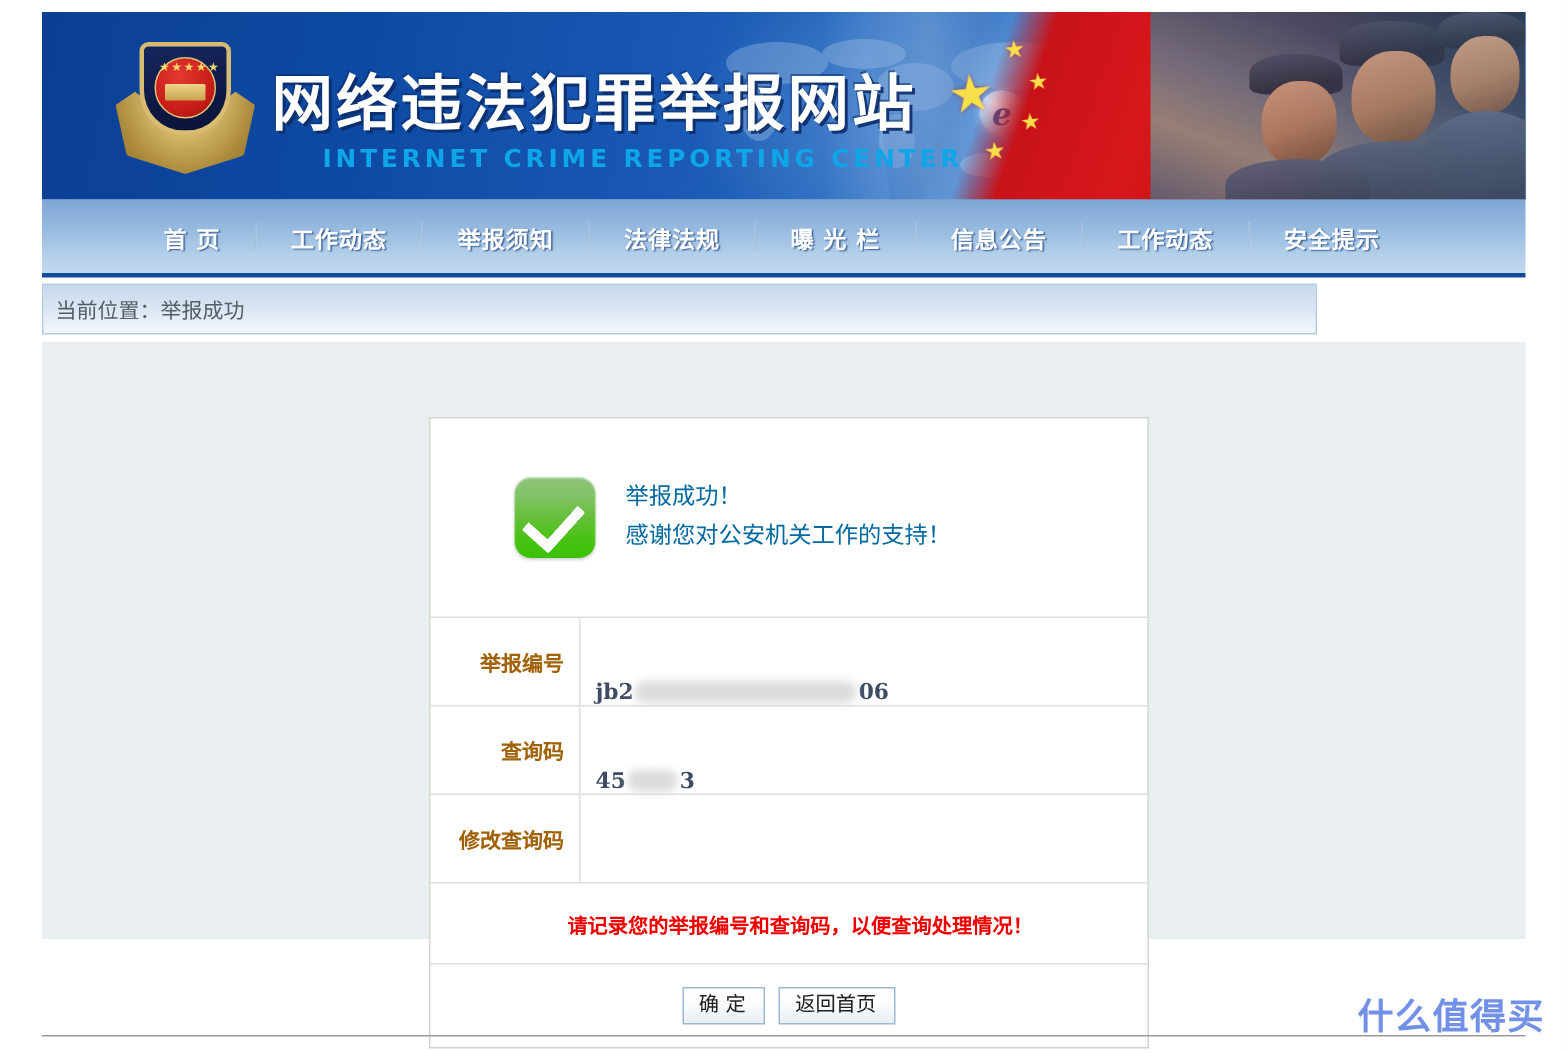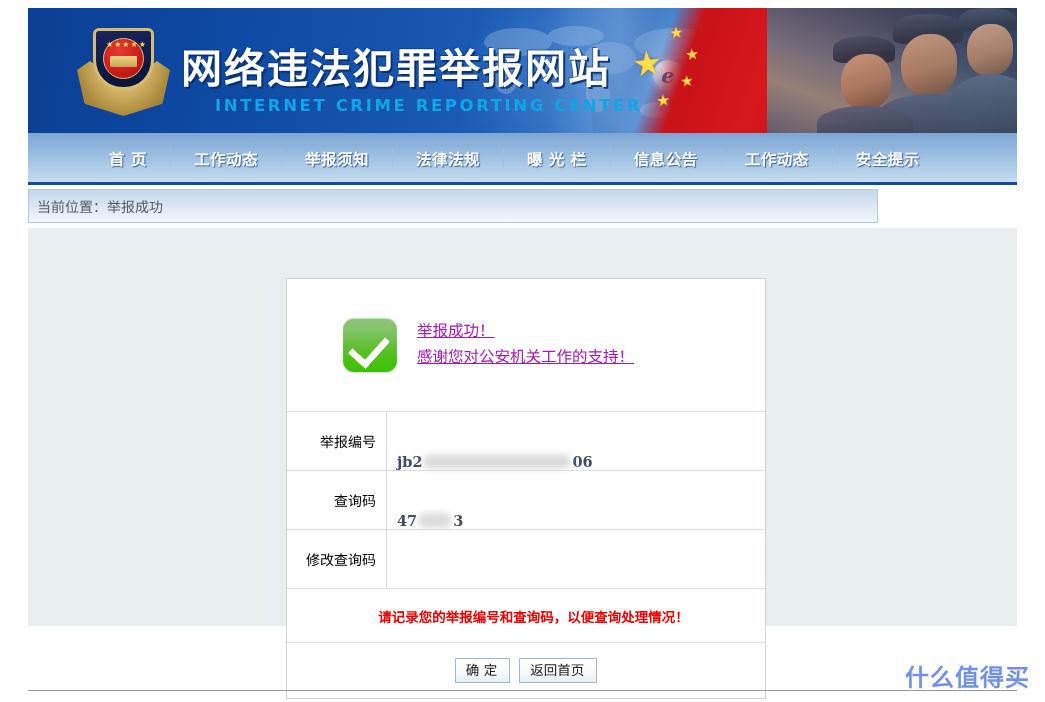--- a/index.html
+++ b/index.html
@@ -255,43 +255,42 @@
     border-width: 0 7px 7px 0;
     transform: rotate(42deg);
     border-radius: 2px;
   }
   .success-text {
     margin-left: 20px;
     line-height: 1.65;
   }
   .success-line {
     font-size: 15.5px;
-    color: #a21caf;
-    white-space: nowrap;
-    text-decoration: underline;
+    color: #0369a1;
+    white-space: nowrap;
   }
 
   
   .row {
     display: flex;
     min-height: 59px;
     border-bottom: 1px solid #dedede;
   }
   .row:last-child { border-bottom: none; }
   .row-label {
     width: 100px;
     flex: 0 0 100px;
     border-right: 1px solid #dedede;
     display: flex;
     align-items: center;
     justify-content: flex-end;
     padding-right: 10px;
     font-size: 14px;
-    font-weight: normal;
-    color: #000000;
+    font-weight: bold;
+    color: #a16207;
     white-space: nowrap;
   }
   .row-value {
     flex: 1;
     display: flex;
     align-items: flex-end;
     padding-left: 10px;
     font-size: 14.5px;
     font-weight: bold;
     color: #3f4b63;
@@ -522,21 +521,21 @@
                 <span class="smudge" style="width:148px;"></span>
                 <span>06</span>
             </span>
           </div>
         </div>
 
         <div class="row">
           <div class="row-label">查询码</div>
           <div class="row-value">
             <span class="redacted">
-              <span>47</span>
+              <span>45</span>
                 <span class="smudge" style="width:34px;"></span>
                 <span>3</span>
             </span>
           </div>
         </div>
 
         <div class="row">
           <div class="row-label">修改查询码</div>
         </div>
 

